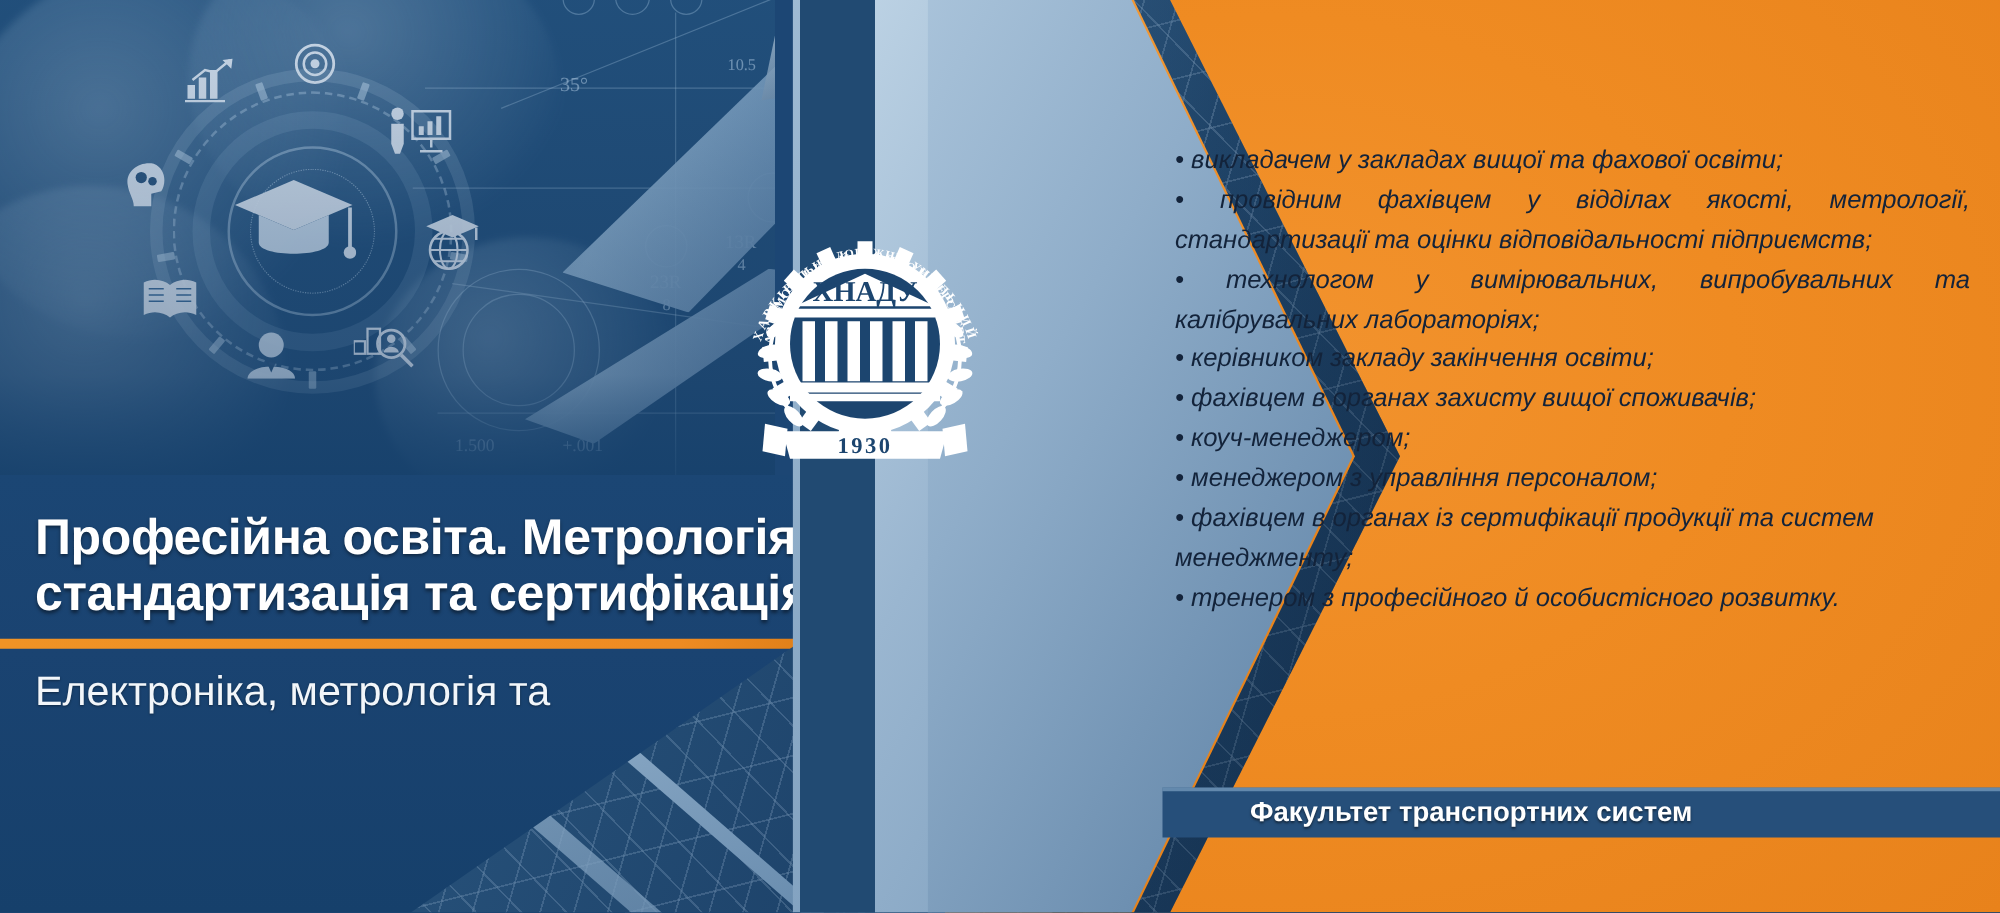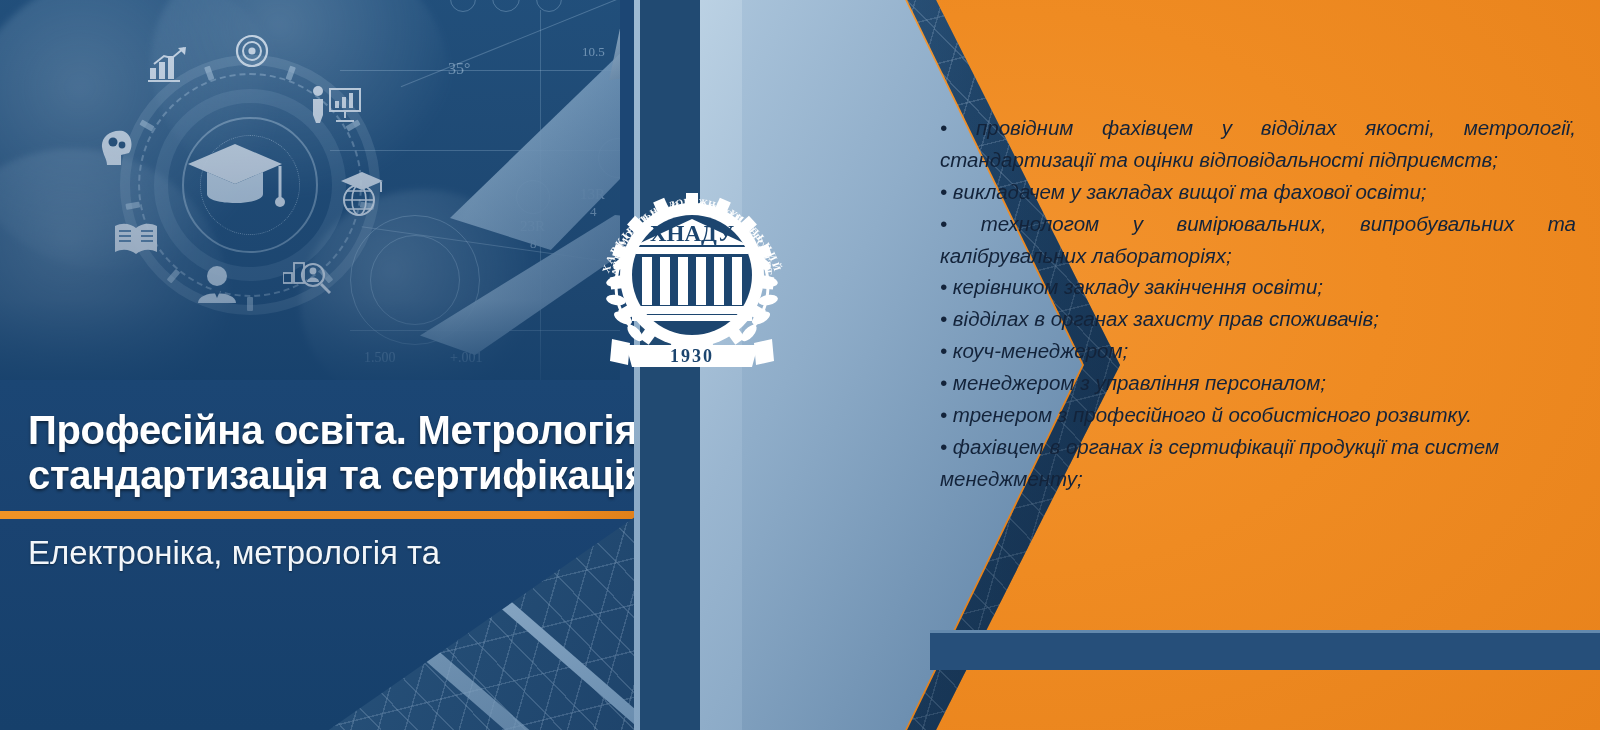--- a/index.html
+++ b/index.html
@@ -458,28 +458,29 @@
       <text fill="#ffffff" font-family="Liberation Serif, serif" font-size="10.5" letter-spacing="2.2" font-weight="bold">
         <textPath href="#arcTop" startOffset="50%" text-anchor="middle">ХАРКІВСЬКИЙ   НАЦІОНАЛЬНИЙ</textPath>
       </text>
       <text fill="#ffffff" font-family="Liberation Serif, serif" font-size="9.5" letter-spacing="0.4" font-weight="bold">
         <textPath href="#arcIn" startOffset="50%" text-anchor="middle">АВТОМОБІЛЬНО-ДОРОЖНІЙ УНІВЕРСИТЕТ</textPath>
       </text>
     </svg>
   </div>
 
   <div class="rt-list">
+    <span class="li">• викладачем у закладах вищої та фахової освіти;</span>
     <span class="li just">• провідним фахівцем у відділах якості, метрології, стандартизації та оцінки відповідальності підприємств;</span>
-    <span class="li">• викладачем у закладах вищої та фахової освіти;</span>
     <span class="li just">• технологом у вимірювальних, випробувальних та калібрувальних лабораторіях;</span>
     <span class="li">• керівником закладу закінчення освіти;</span>
-    <span class="li">• відділах в органах захисту прав споживачів;</span>
+    <span class="li">• фахівцем в органах захисту вищої споживачів;</span>
     <span class="li">• коуч-менеджером;</span>
     <span class="li">• менеджером з управління персоналом;</span>
+    <span class="li">• фахівцем в органах із сертифікації продукції та систем менеджменту;</span>
     <span class="li">• тренером з професійного й особистісного розвитку.</span>
-    <span class="li">• фахівцем в органах із сертифікації продукції та систем менеджменту;</span>
   </div>
 
   <div class="fac-bar">
     <div class="hi"></div>
   </div>
+  <div class="fac-label">Факультет транспортних систем</div>
 
 </div>
 
 </body></html>

